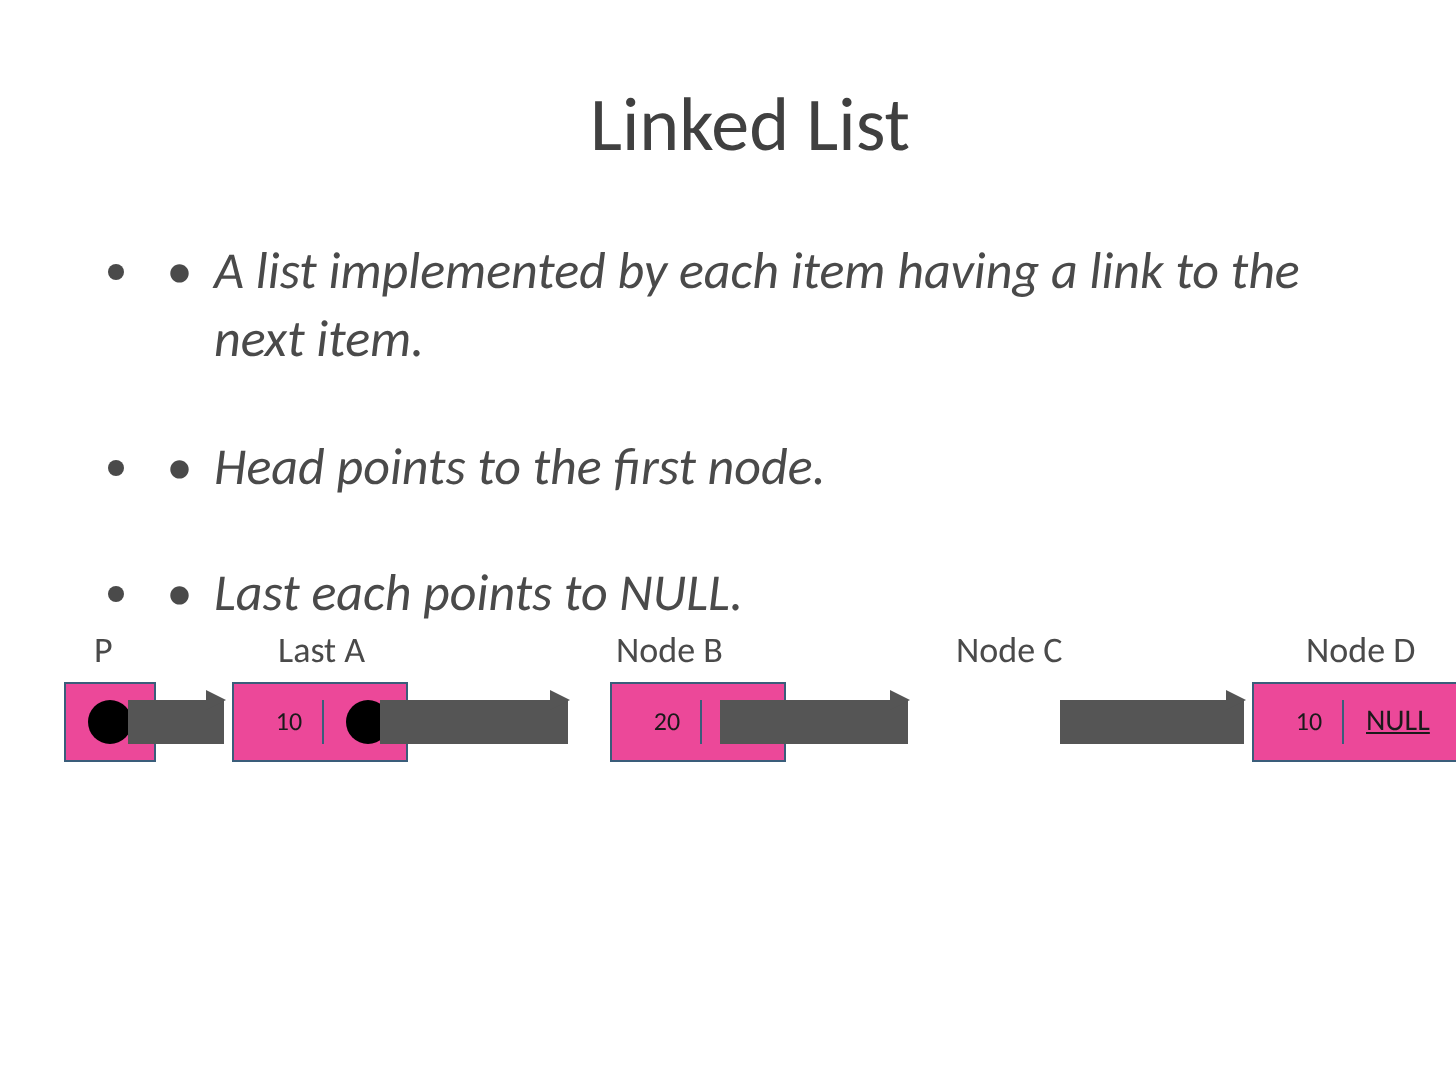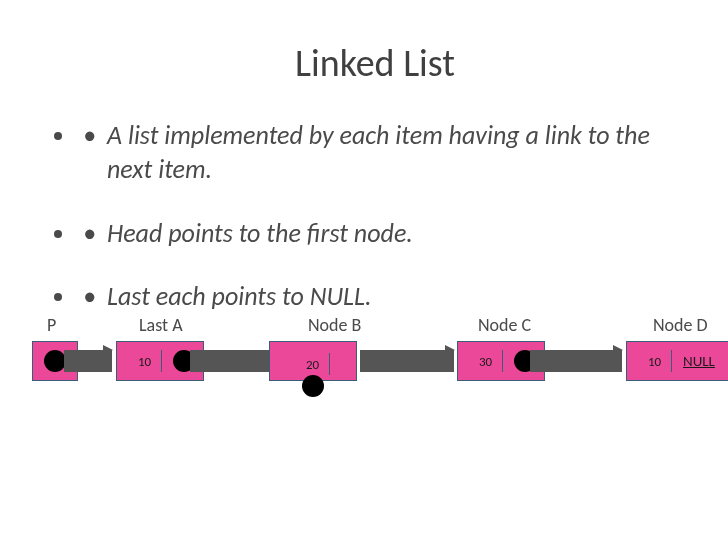--- a/index.html
+++ b/index.html
@@ -69,21 +69,21 @@
     }
     .box-p {
       left: 10px;
       width: 46px;
       justify-content: center;
     }
     .box-node {
       width: 88px;
     }
     .box-a { left: 94px; }
-    .box-b { left: 247px; flex-direction: column; }
+    .box-b { left: 283px; }
     .box-c { left: 435px; }
     .box-d { left: 604px; width: 106px; }
     .cell-val {
       width: 34px;
       height: 100%;
       border-right: 1.5px solid #3a5d7a;
       display: flex;
       align-items: center;
       justify-content: center;
       font-size: 13px;
@@ -169,26 +169,20 @@
 
     <div class="box box-node box-b">
       <span class="cell-val">20</span>
       <span class="cell-ptr">
           <span class="dot"></span>
         </span>
     </div>
 
     <div class="arrow arr-bc"></div>
 
-    <div class="box box-node box-c">
-      <span class="cell-val">30</span>
-      <span class="cell-ptr">
-          <span class="dot"></span>
-        </span>
-    </div>
 
     <div class="arrow arr-cd"></div>
 
     <div class="box box-d">
       <span class="cell-val">10</span>
       <span class="cell-null">NULL</span>
     </div>
 
   </div>
 </div>

